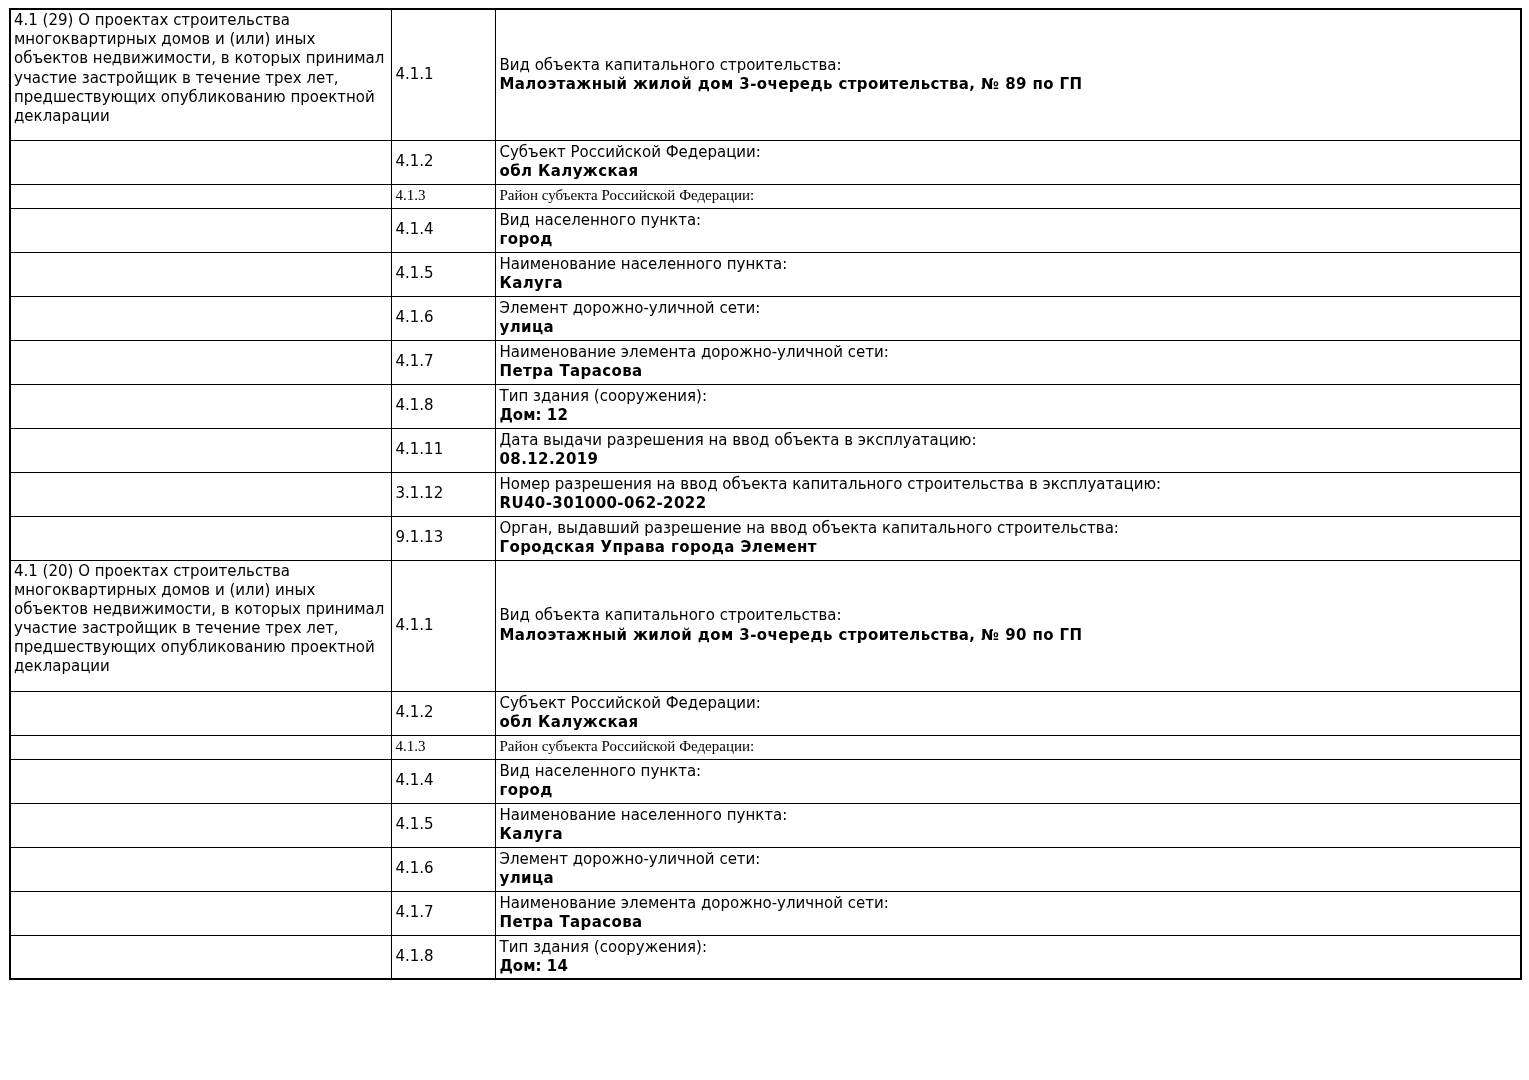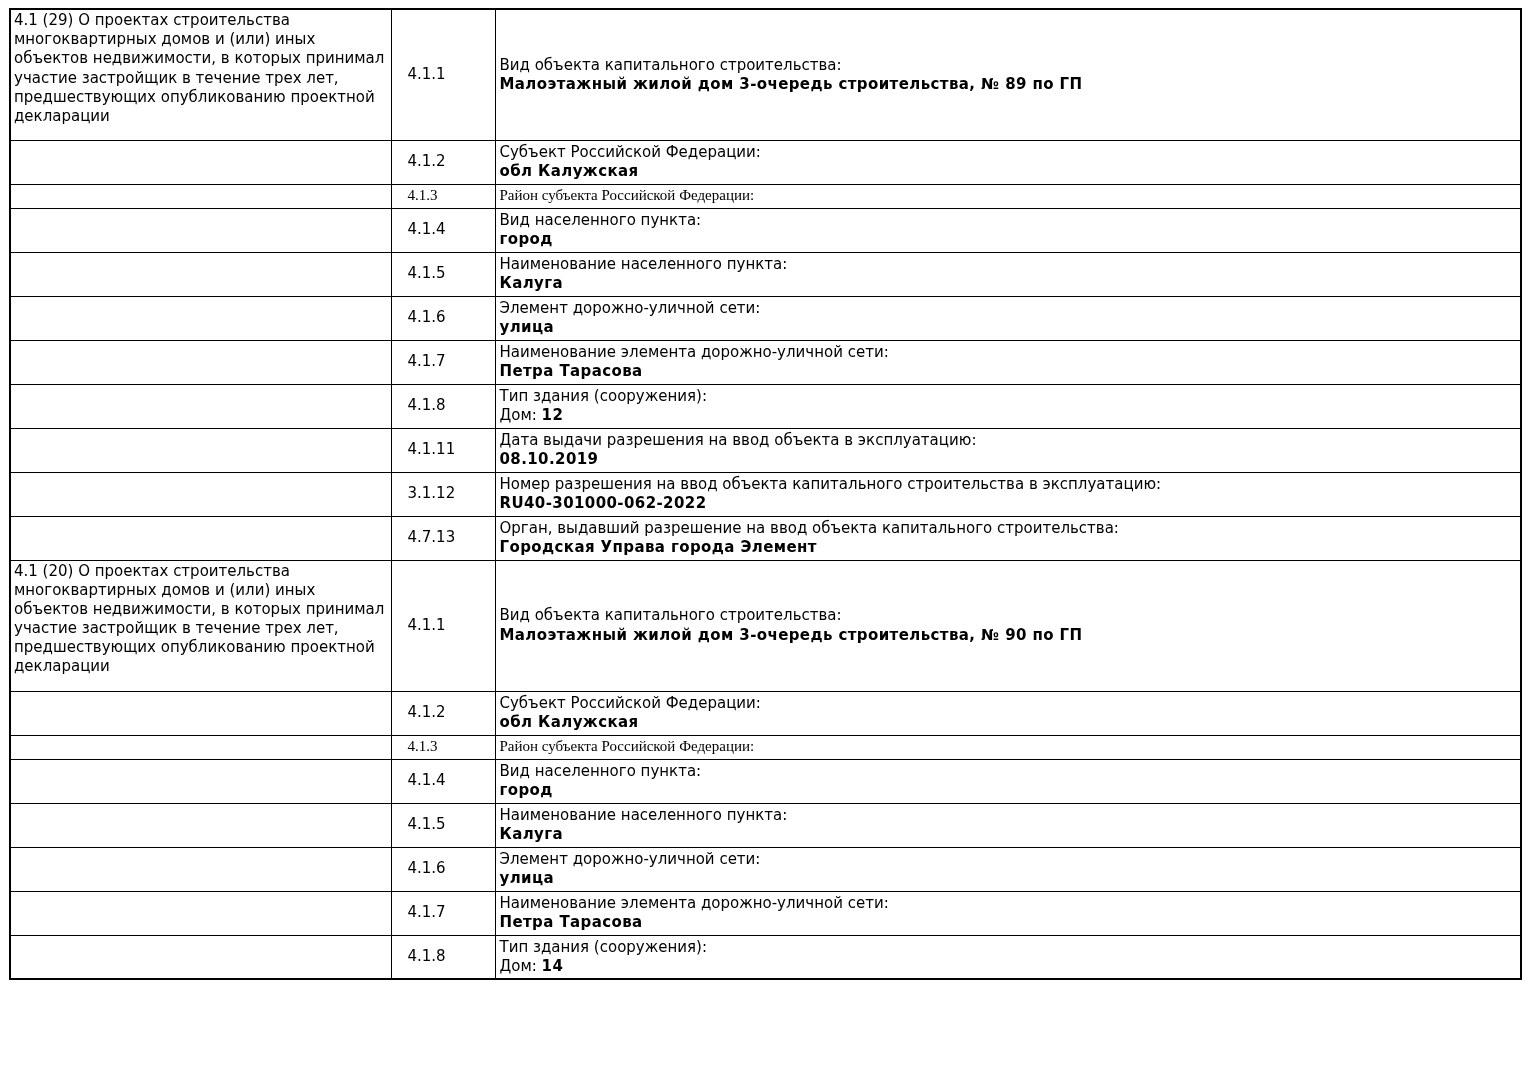--- a/index.html
+++ b/index.html
@@ -30,31 +30,31 @@
     padding: 1px 4px;
     font-size: 15px;
     line-height: 1.28;
     overflow: hidden;
   }
   td.desc {
     vertical-align: top;
     padding: 1px 4px 1px 3px;
   }
   td.code {
-    padding-left: 16px;
+    padding-left: 4px;
   }
   td.content .label {
     font-weight: normal;
   }
   td.content .value {
     font-weight: bold;
     letter-spacing: 0.4px;
   }
   td.content .value .value-prefix {
-    font-weight: normal;
+    font-weight: bold;
     letter-spacing: 0;
   }
   tr.row-normal { height: 44px; }
   tr.row-single { height: 24px; font-family: Liberation Serif, serif; }
   tr.row-tall   { height: 131px; margin-top: 24px; }
 </style>
 </head>
 <body>
 
 <div class="page">
@@ -128,34 +128,34 @@
           <td class="content">
             <div class="label">Тип здания (сооружения):</div>
             <div class="value"><span class="value-prefix">Дом: </span><span>12</span></div>
           </td>
         </tr>
         <tr class="row-normal">
           <td class="desc"></td>
           <td class="code">4.1.11</td>
           <td class="content">
             <div class="label">Дата выдачи разрешения на ввод объекта в эксплуатацию:</div>
-            <div class="value"><span>08.10.2019</span></div>
+            <div class="value"><span>08.12.2019</span></div>
           </td>
         </tr>
         <tr class="row-normal">
           <td class="desc"></td>
           <td class="code">3.1.12</td>
           <td class="content">
             <div class="label">Номер разрешения на ввод объекта капитального строительства в эксплуатацию:</div>
             <div class="value"><span>RU40-301000-062-2022</span></div>
           </td>
         </tr>
         <tr class="row-normal">
           <td class="desc"></td>
-          <td class="code">4.7.13</td>
+          <td class="code">9.1.13</td>
           <td class="content">
             <div class="label">Орган, выдавший разрешение на ввод объекта капитального строительства:</div>
             <div class="value"><span>Городская Управа города Элемент</span></div>
           </td>
         </tr>
         <tr class="row-tall">
           <td class="desc">
             <div>4.1 (20) О проектах строительства многоквартирных домов и (или) иных объектов недвижимости, в которых принимал участие застройщик в течение трех лет, предшествующих опубликованию проектной декларации</div>
           </td>
           <td class="code">4.1.1</td>

